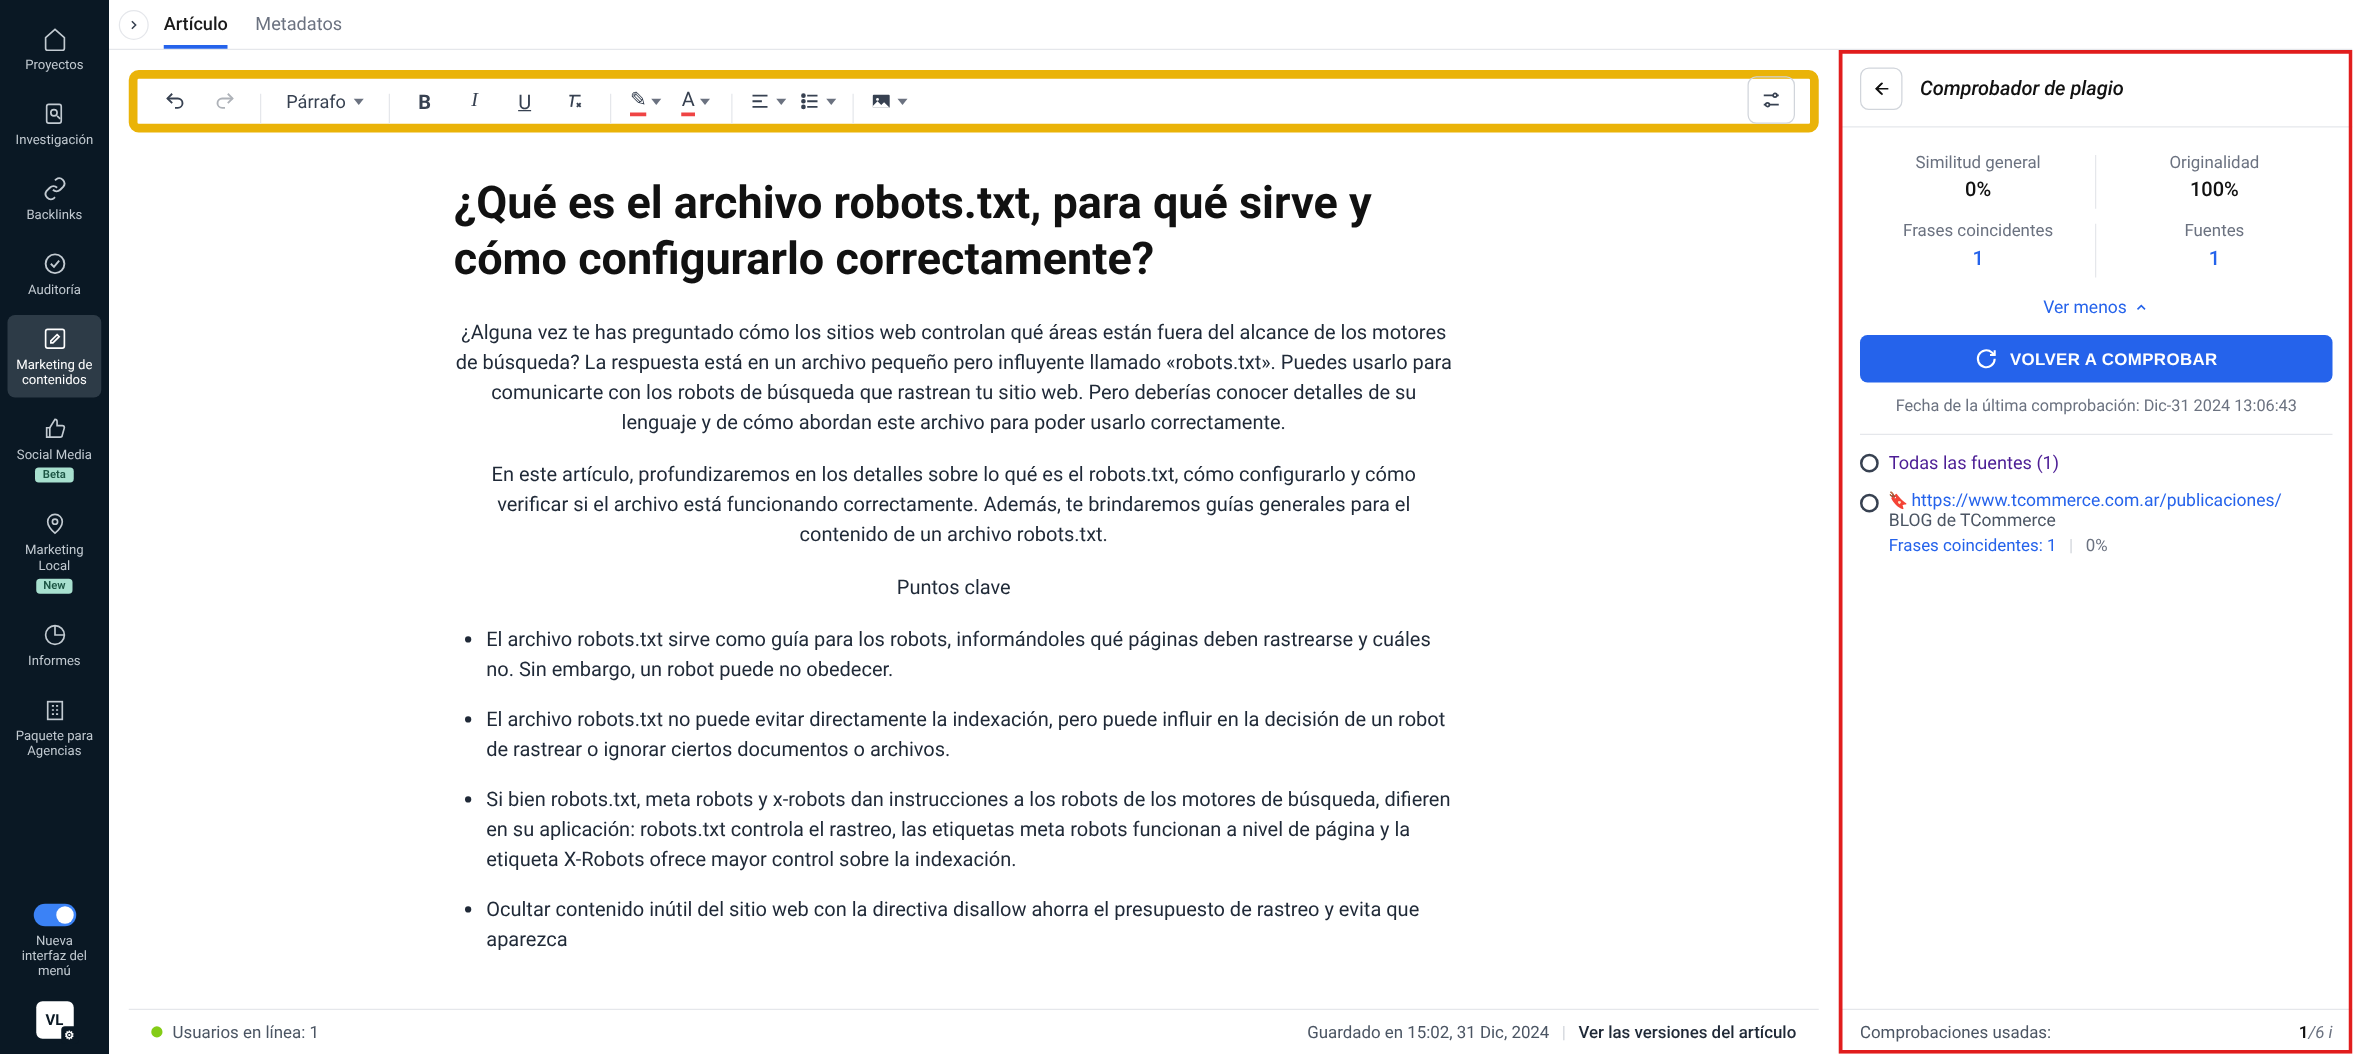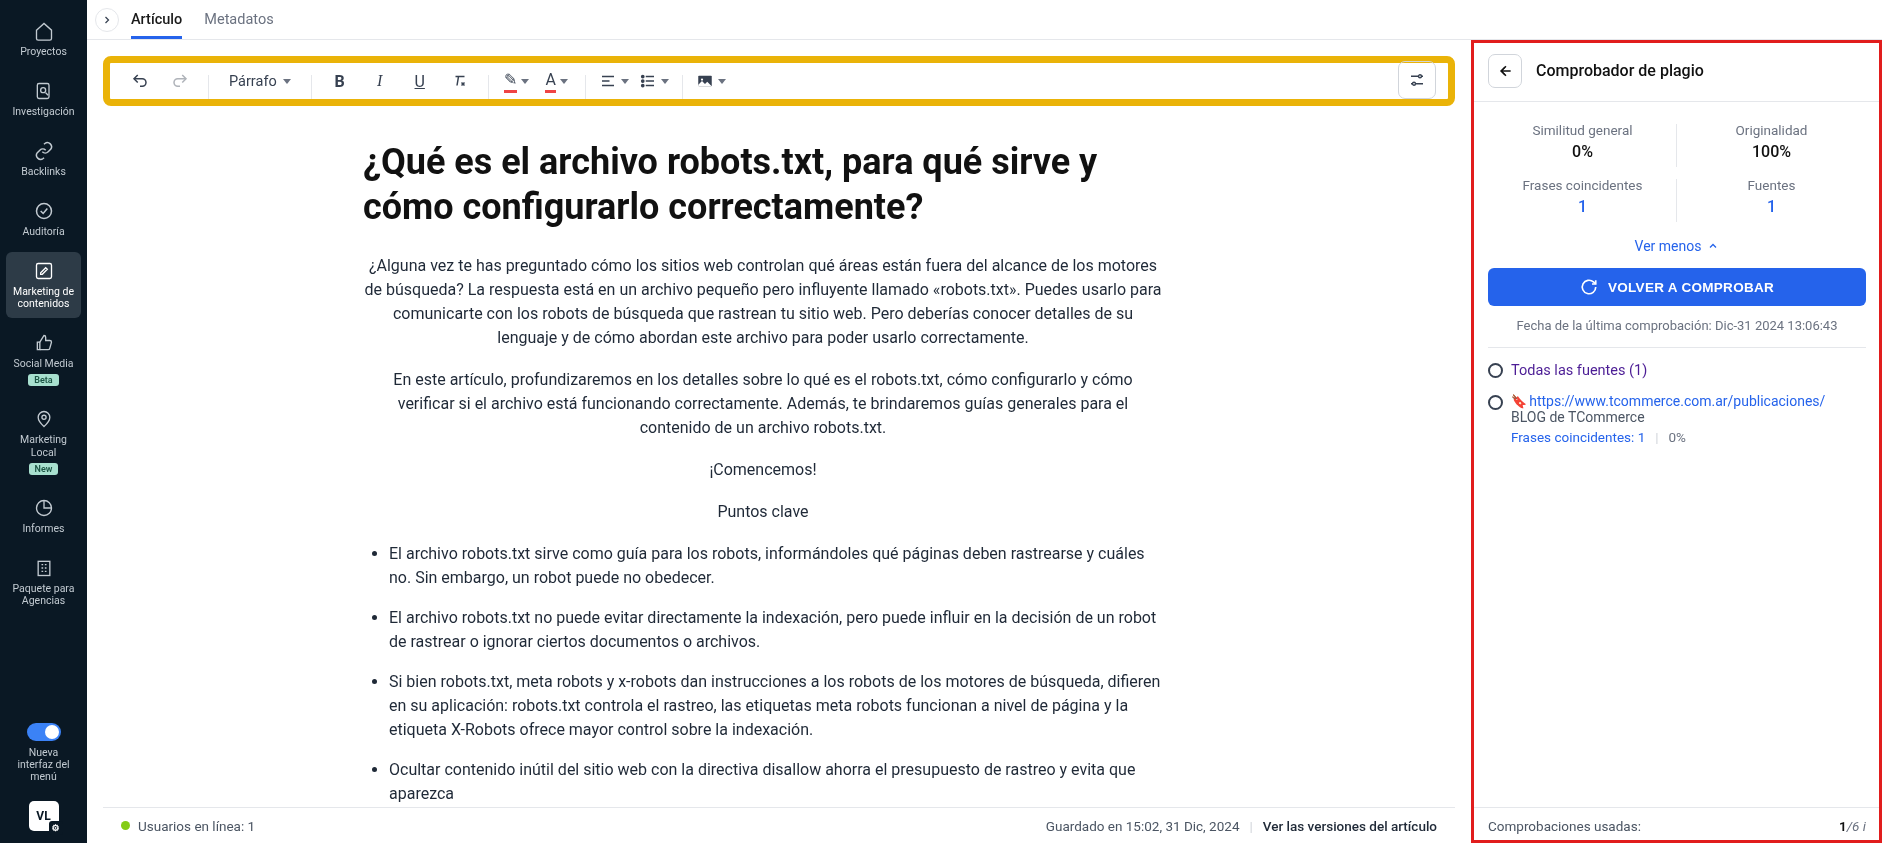--- a/index.html
+++ b/index.html
@@ -51,21 +51,21 @@
 .editor-footer { height: 36px; border-top: 1px solid #e5e7eb; display: flex; align-items: center; padding: 0 18px; font-size: 13.5px; color: #4b5563; }
 .editor-footer .dot { width: 9px; height: 9px; background: #84cc16; border-radius: 50%; margin-right: 8px; }
 .editor-footer .sep { margin: 0 10px; color: #d1d5db; }
 .editor-footer .link { color: #1f2937; font-weight: 500; cursor: pointer; }
 .editor-footer .right-side { margin-left: auto; display:flex; align-items:center;}
 
 
 .right-panel { width: 411px; border-left: 1px solid #e5e7eb; display: flex; flex-direction: column; outline: 3px solid #e11d1d; outline-offset: -3px;}
 .rp-header { height: 62px; border-bottom: 1px solid #e5e7eb; display: flex; align-items: center; padding: 0 16px; gap: 14px; }
 .back-btn { width: 34px; height: 34px; border: 1px solid #d1d5db; border-radius: 7px; display: flex; align-items: center; justify-content: center; cursor: pointer; }
-.rp-title { font-size: 16px; font-weight: 500; color: #111; }
+.rp-title { font-size: 16px; font-weight: 500; color: #111; font-style: italic; }
 .rp-body { flex: 1; overflow-y: auto; padding: 16px 16px 0; }
 .stats-grid { display: grid; grid-template-columns: 1fr 1fr; gap: 0; text-align: center; }
 .stat { padding: 4px 0 12px; position: relative;}
 .stat:nth-child(1)::after,.stat:nth-child(3)::after { content:''; position:absolute; right:0; top:6px; bottom:6px; width:1px; background:#e5e7eb;}
 .stat .lbl { font-size: 13.5px; color: #6b7280; margin-bottom: 4px; }
 .stat .val { font-size: 16px; color: #111; font-weight: 500; }
 .stat .val.blue { color: #2563eb; }
 .vermenos { display: flex; align-items: center; justify-content: center; gap: 6px; color: #2563eb; font-size: 14px; cursor: pointer; padding: 10px 0 14px; }
 .recheck-btn { width: 100%; height: 38px; background: #2563eb; color: #fff; border: none; border-radius: 6px; font-size: 13.5px; font-weight: 700; letter-spacing: 0.3px; display: flex; align-items: center; justify-content: center; gap: 10px; cursor: pointer; }
 .last-check { text-align: center; font-size: 13px; color: #6b7280; padding: 12px 0 14px; }
@@ -280,21 +280,20 @@
               <circle cx="16" cy="7" r="2"></circle>
               <circle cx="8" cy="17" r="2"></circle>
             </svg>
           </div>
       </div>
 
       <div class="article-body">
         <h1>¿Qué es el archivo robots.txt, para qué sirve y cómo configurarlo correctamente?</h1>
         <p>¿Alguna vez te has preguntado cómo los sitios web controlan qué áreas están fuera del alcance de los motores de búsqueda? La respuesta está en un archivo pequeño pero influyente llamado «robots.txt». Puedes usarlo para comunicarte con los robots de búsqueda que rastrean tu sitio web. Pero deberías conocer detalles de su lenguaje y de cómo abordan este archivo para poder usarlo correctamente.</p>
         <p>En este artículo, profundizaremos en los detalles sobre lo qué es el robots.txt, cómo configurarlo y cómo verificar si el archivo está funcionando correctamente. Además, te brindaremos guías generales para el contenido de un archivo robots.txt.</p>
-        <p>¡Comencemos!</p>
         <p>Puntos clave</p>
         <ul>
           <li>El archivo robots.txt sirve como guía para los robots, informándoles qué páginas deben rastrearse y cuáles no. Sin embargo, un robot puede no obedecer.</li>
           <li>El archivo robots.txt no puede evitar directamente la indexación, pero puede influir en la decisión de un robot de rastrear o ignorar ciertos documentos o archivos.</li>
           <li>Si bien robots.txt, meta robots y x-robots dan instrucciones a los robots de los motores de búsqueda, difieren en su aplicación: robots.txt controla el rastreo, las etiquetas meta robots funcionan a nivel de página y la etiqueta X-Robots ofrece mayor control sobre la indexación.</li>
           <li>Ocultar contenido inútil del sitio web con la directiva disallow ahorra el presupuesto de rastreo y evita que aparezca</li>
         </ul>
       </div>
 
       <div class="editor-footer">

